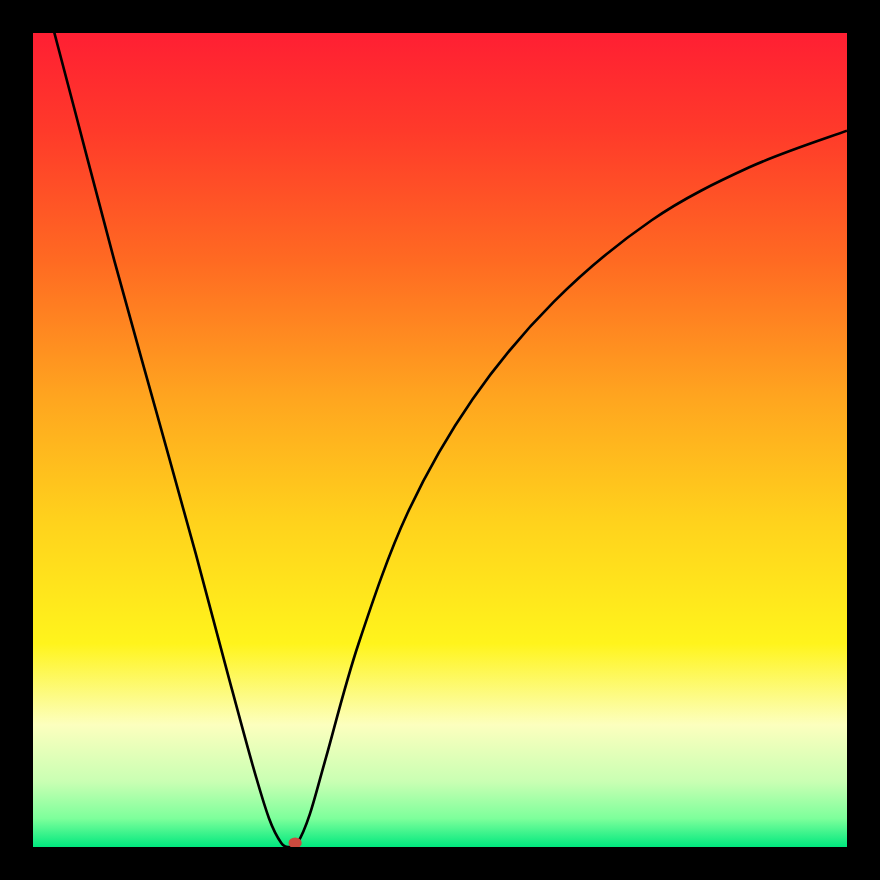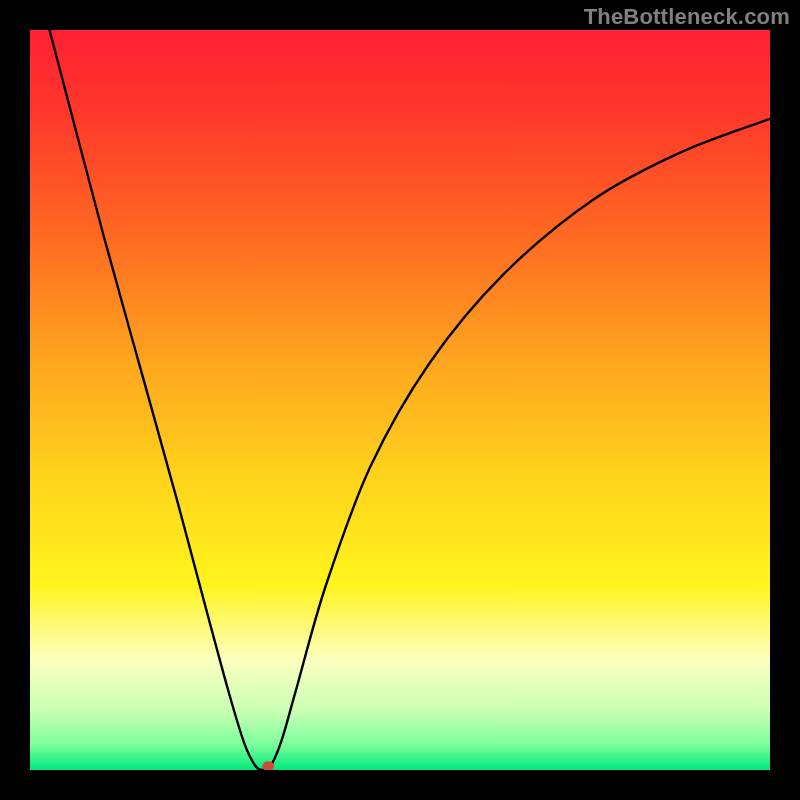--- a/index.html
+++ b/index.html
@@ -34,21 +34,20 @@
     font-weight: bold;
     color: #808080;
     letter-spacing: 0.2px;
   }
   svg { display: block; }
 </style>
 </head>
 <body>
 
 <div class="frame">
-  <div class="watermark">TheBottleneck.com</div>
 
   <svg class="plot" viewBox="0 0 740 740" preserveAspectRatio="none">
     <defs>
       <linearGradient id="bg-grad" x1="0" y1="0" x2="0" y2="1">
       <stop offset="0%" stop-color="#ff1f33"></stop>
           <stop offset="12%" stop-color="#ff3a2a"></stop>
           <stop offset="28.000000000000004%" stop-color="#ff6a22"></stop>
           <stop offset="45%" stop-color="#ffa61f"></stop>
           <stop offset="60%" stop-color="#ffd21c"></stop>
           <stop offset="75%" stop-color="#fff41c"></stop>

